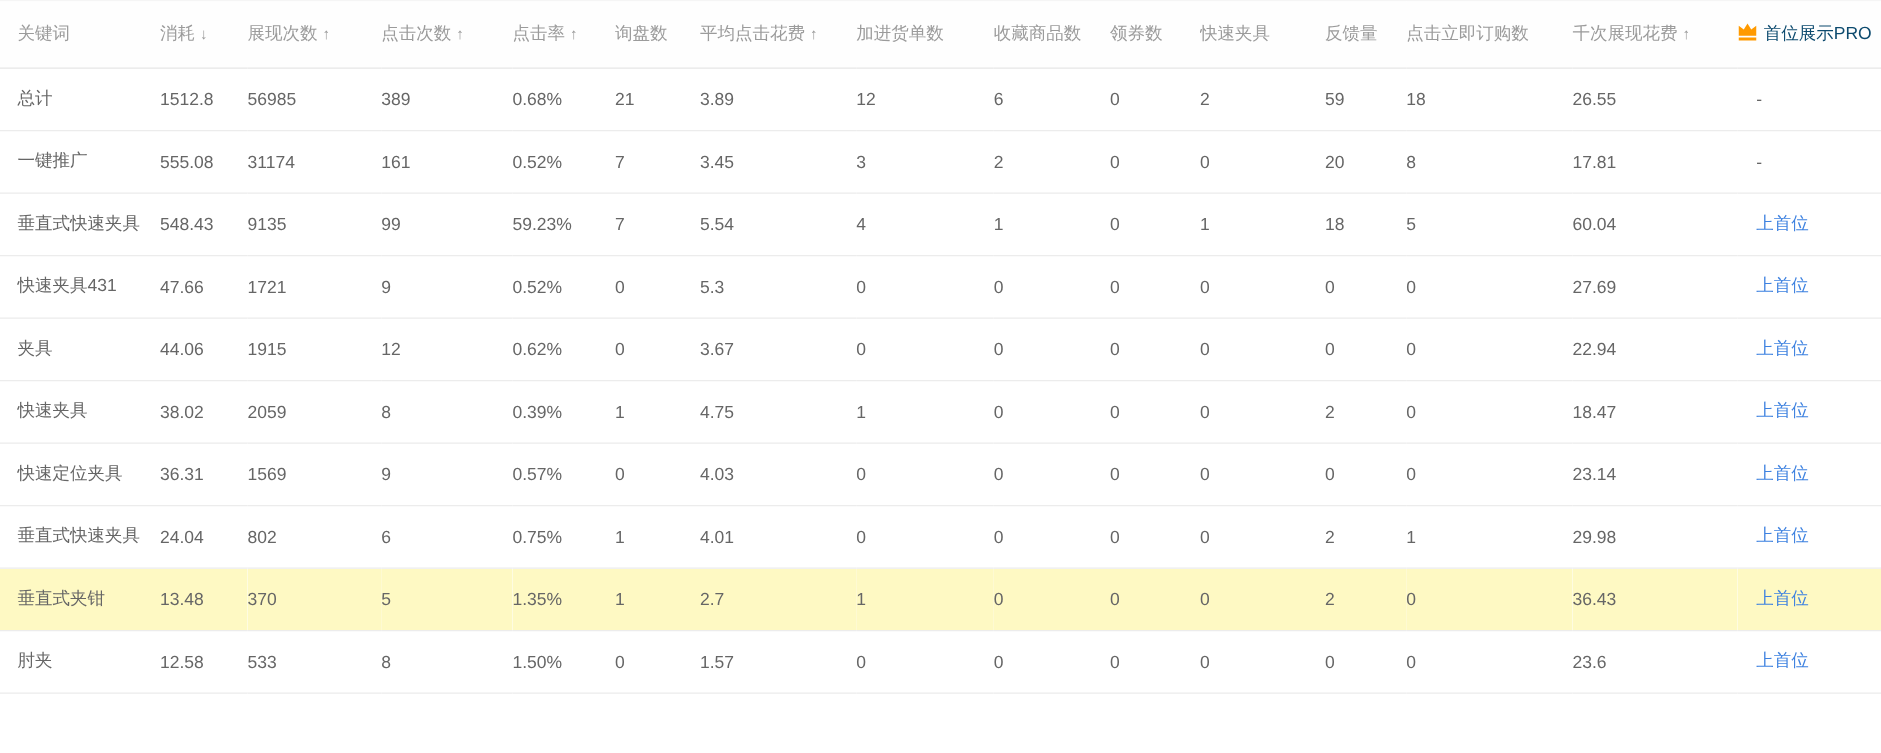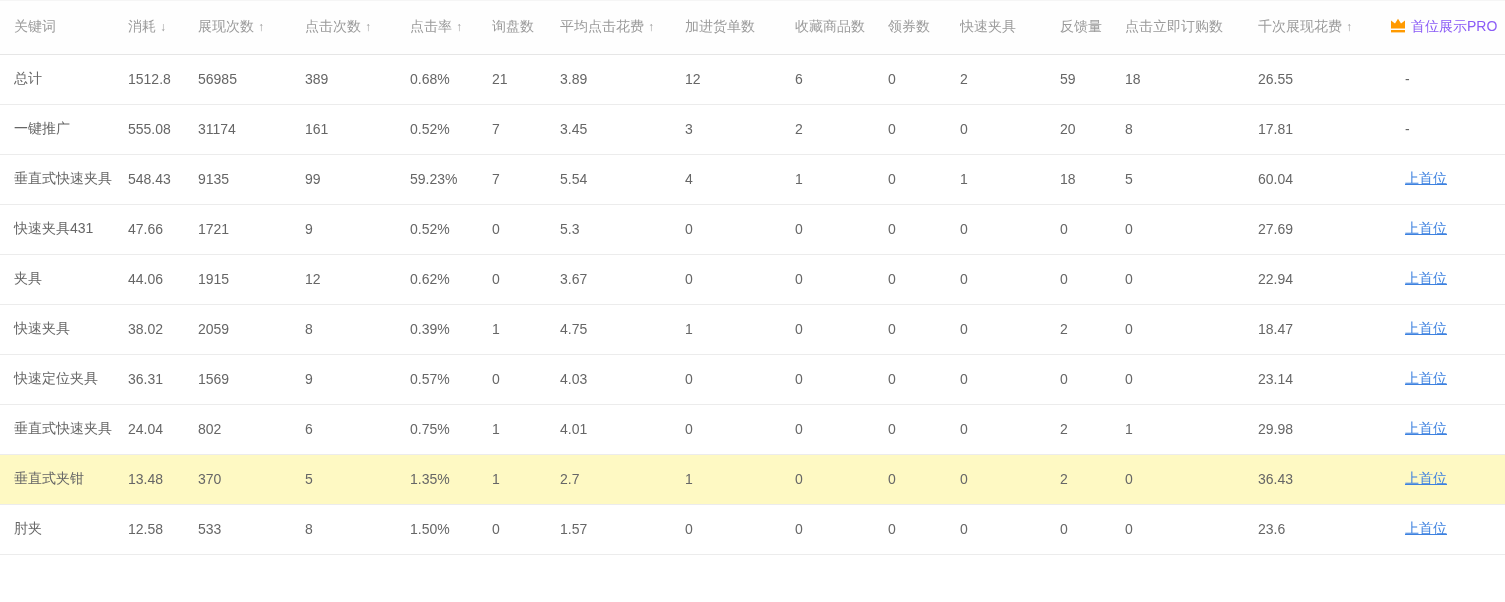--- a/index.html
+++ b/index.html
@@ -20,26 +20,26 @@
     background:#fefefe;
   }
   tbody td {
     height:50px; vertical-align:middle;
     color:#666666; font-size:14px;
     border-bottom:1px solid #ececec;
   }
   .col-kw { padding-left:14px; }
   th.pro {
     text-align:right; padding-right:13px;
-    color:#8b5cf6;
+    color:#0c4a6e;
   }
   th.pro .crown { display:inline-block; vertical-align:-2px; margin-right:5px; }
   td.action { padding-left:15px; }
   .arrow { font-size:12px; color:#9b9b9b; margin-left:4px; }
-  .pos-link { color:#3e82e0; text-decoration:underline; cursor:pointer; }
+  .pos-link { color:#3e82e0; cursor:pointer; }
   .dash { color:#666; }
   tr.hl td { background:#fef9c3; }
 </style>
 </head>
 <body>
 
 <div class="wrap">
   <table>
     <colgroup>
       <col style="width:128px">

